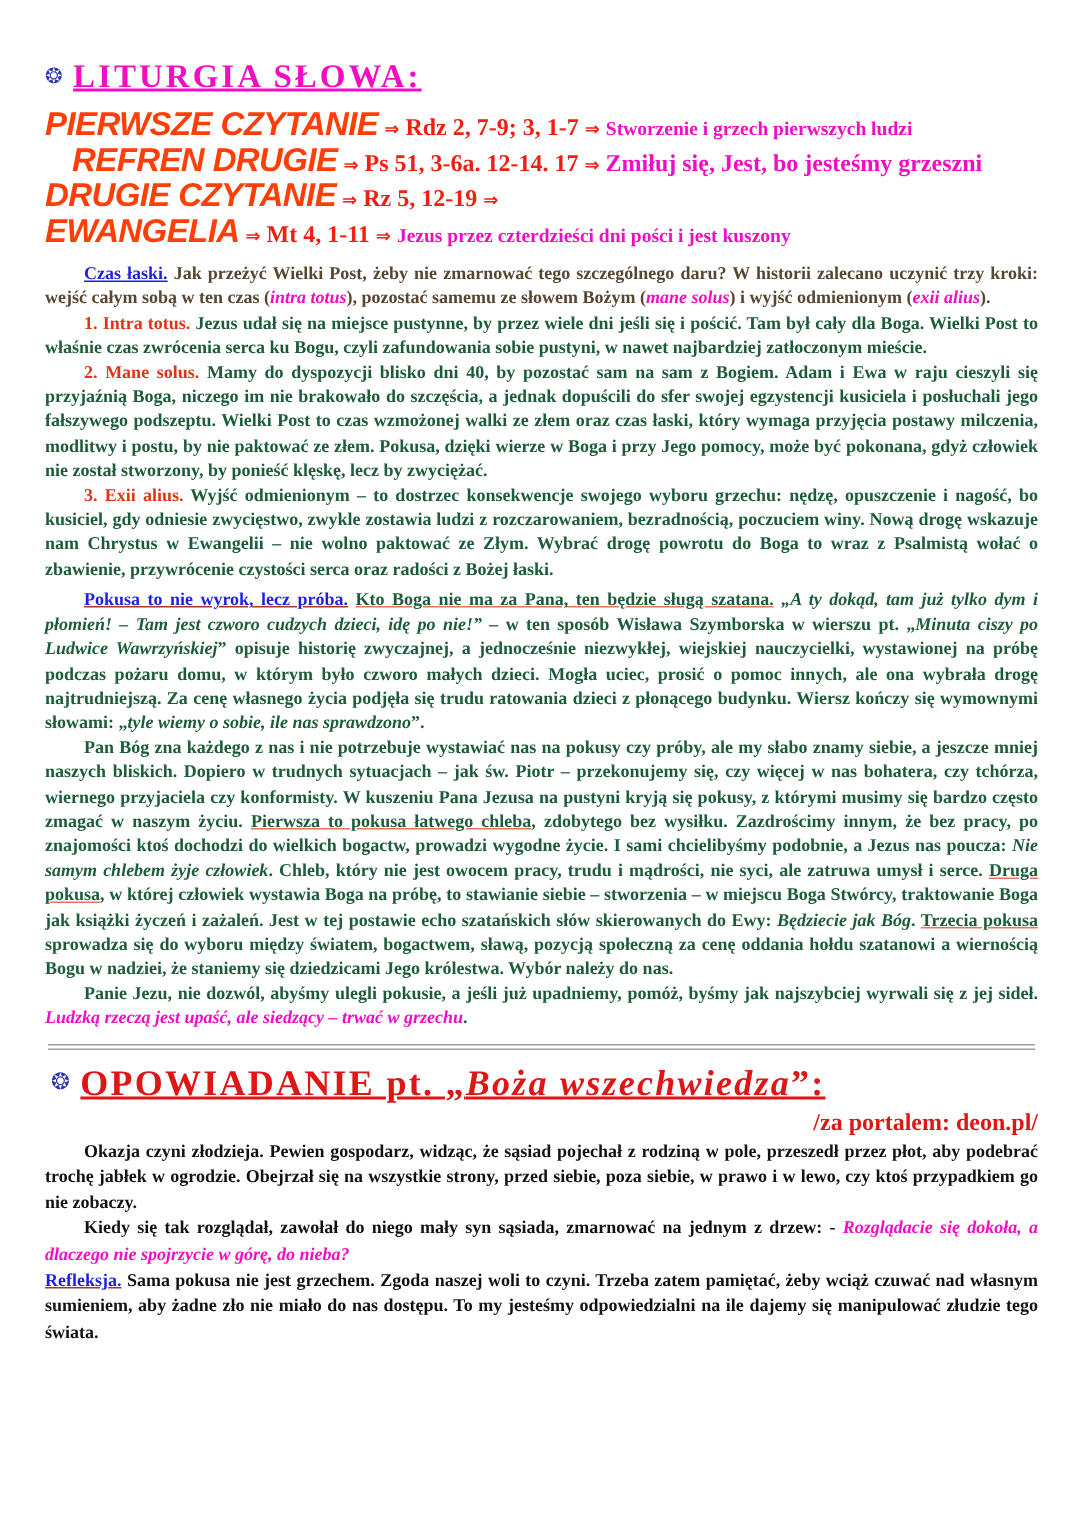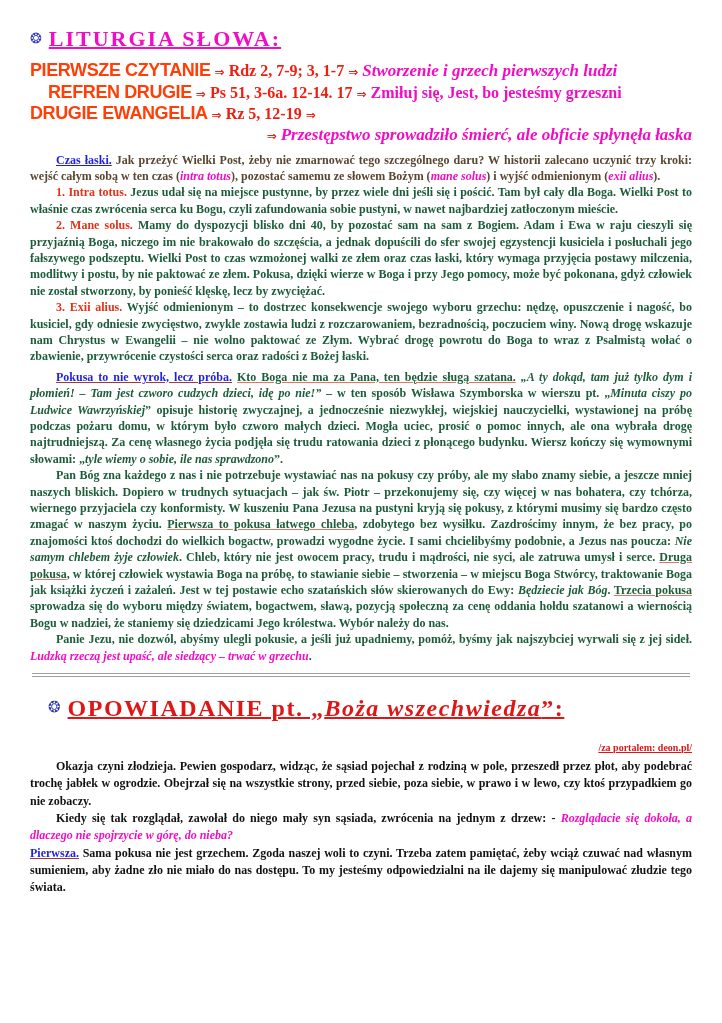--- a/index.html
+++ b/index.html
@@ -9,77 +9,77 @@
     --ornament-blue:#2c35b2; --underline-orange:#e5745f;
     --underline-maroon:#a33a2a; --divider-gray:#9e9e9e;
   }
   html,body{margin:0;padding:0;background:#ffffff;}
   .page{
     width:722px;height:1023px;box-sizing:border-box;
     padding:26px 30px 10px 30px;overflow:hidden;background:#fff;
     font-family:"Liberation Serif",serif;font-weight:bold;
   }
   
-  .h1{margin:0 0 9px 0;font-size:22px;letter-spacing:2px;color:var(--magenta,#f20dc4);}
+  .h1{margin:12px 0 9px 0;font-size:22px;letter-spacing:2px;color:var(--magenta,#f20dc4);}
   .h1 .h1-text{text-decoration:underline;text-decoration-thickness:2px;}
   .orn{
     color:var(--ornament-blue,#2c35b2);font-family:"DejaVu Sans",sans-serif;
     font-size:14px;margin-right:7px;vertical-align:3px;letter-spacing:0;
   }
   
   .readings{margin-bottom:7px;}
   .r-line{white-space:nowrap;line-height:19.5px;font-size:16px;}
   .r-indent{padding-left:18px;}
   .r-overflow{text-align:right;line-height:18px;}
   .r-label{
     font-family:"Liberation Sans",sans-serif;font-weight:700;
-    color:var(--label-orange,#ff3f07);font-size:18px;letter-spacing:-0.4px;
+    color:var(--label-orange,#ff3f07);font-size:22px;letter-spacing:-0.4px;font-style:italic;
   }
   .r-arrow{color:var(--scripture-red,#ef2011);font-family:"DejaVu Sans",sans-serif;font-size:12px;}
   .r-ref{color:var(--scripture-red,#ef2011);text-align:right;}
-  .r-desc-i{color:var(--magenta,#f20dc4);font-style:italic;font-size:17px;}
+  .r-desc-i{color:var(--magenta,#f20dc4);font-size:13px;}
   .r-desc-b{color:var(--magenta,#f20dc4);font-size:16px;}
   
   .bp{margin:0;text-align:justify;text-indent:26px;font-size:12px;line-height:16.4px;}
   .noindent{text-indent:0;}
   .sp-top{margin-top:4px;}
   .c-brown{color:var(--brown,#594631);}
   .c-green{color:var(--green,#1c5c39);}
   .c-black{color:var(--black,#121212);}
   .lead-blue{color:var(--blue,#1f1fe0);text-decoration:underline;text-decoration-color:var(--blue,#1f1fe0);}
   .lead-blue.u-maroon{text-decoration-color:var(--underline-maroon,#a33a2a);}
   .lead-red{color:var(--lead-red,#e03319);}
   .lat{color:var(--magenta,#f20dc4);font-style:italic;}
   .it{font-style:italic;}
   .u-or{text-decoration:underline;text-decoration-color:var(--underline-orange,#e5745f);}
   .mag-it{color:var(--magenta,#f20dc4);font-style:italic;}
   
   .divider{border:0;border-top:4px double var(--divider-gray,#9e9e9e);margin:9px 2px 10px 2px;}
   
-  .h2{margin:18px;font-size:24px;letter-spacing:1.5px;color:var(--heading-red,#df1616);}
+  .h2{margin:4px;font-size:24px;letter-spacing:1.5px;color:var(--heading-red,#df1616);}
   .h2 .h2-text{text-decoration:underline;text-decoration-thickness:2px;}
   .h2 .orn{font-size:15px;vertical-align:4px;}
   .credit{
     text-align:right;color:var(--heading-red,#df1616);
-    font-size:10px;line-height:15px;margin:1px 0 3px 0;text-decoration:underline;
+    font-size:16px;line-height:15px;margin:1px 0 3px 0;
   }
   .story .bp{line-height:17.3px;}
 </style>
 </head>
 <body>
 
 <div class="page">
 
   <h1 class="h1"><span class="orn">❂</span><span class="h1-text">LITURGIA SŁOWA:</span></h1>
 
   <div class="readings">
     <div class="r-line"><span class="r-label">PIERWSZE CZYTANIE</span> <span class="r-arrow">⇒</span> <span class="r-ref">Rdz 2, 7-9; 3, 1-7</span> <span class="r-arrow">⇒</span> <span class="r-desc-i">Stworzenie i grzech pierwszych ludzi</span></div>
     <div class="r-line r-indent"><span class="r-label">REFREN DRUGIE</span> <span class="r-arrow">⇒</span> <span class="r-ref">Ps 51, 3-6a. 12-14. 17</span> <span class="r-arrow">⇒</span> <span class="r-desc-b">Zmiłuj się, Jest, bo jesteśmy grzeszni</span></div>
-    <div class="r-line"><span class="r-label">DRUGIE EWANGELIA</span> <span class="r-arrow">⇒</span> <span class="r-ref">Rz 5, 12-19</span> <span class="r-arrow">⇒</span></div>
-    <div class="r-line r-overflow"><span class="r-arrow">⇒</span> <span class="r-desc-i">Przestępstwo sprowadziło śmierć, ale obficie spłynęła łaska</span></div>
+    <div class="r-line"><span class="r-label">DRUGIE CZYTANIE</span> <span class="r-arrow">⇒</span> <span class="r-ref">Rz 5, 12-19</span> <span class="r-arrow">⇒</span></div>
+    <div class="r-line"><span class="r-label">EWANGELIA</span> <span class="r-arrow">⇒</span> <span class="r-ref">Mt 4, 1-11</span> <span class="r-arrow">⇒</span> <span class="r-desc-i">Jezus przez czterdzieści dni pości i jest kuszony</span></div>
   </div>
 
   <div class="body">
 
     <p class="bp c-brown"><span class="lead-blue">Czas łaski.</span><span> Jak przeżyć Wielki Post, żeby nie zmarnować tego szczególnego daru? W historii zalecano uczynić trzy kroki: wejść całym sobą w ten czas (</span><span class="lat">intra totus</span><span>), pozostać samemu ze słowem Bożym (</span><span class="lat">mane solus</span><span>) i wyjść odmienionym (</span><span class="lat">exii alius</span><span>).</span></p>
 
     <p class="bp c-green"><span class="lead-red">1. Intra totus.</span><span> Jezus udał się na miejsce pustynne, by przez wiele dni jeśli się i pościć. Tam był cały dla Boga. Wielki Post to właśnie czas zwrócenia serca ku Bogu, czyli zafundowania sobie pustyni, w nawet najbardziej zatłoczonym mieście.</span></p>
 
     <p class="bp c-green"><span class="lead-red">2. Mane solus.</span><span> Mamy do dyspozycji blisko dni 40, by pozostać sam na sam z Bogiem. Adam i Ewa w raju cieszyli się przyjaźnią Boga, niczego im nie brakowało do szczęścia, a jednak dopuścili do sfer swojej egzystencji kusiciela i posłuchali jego fałszywego podszeptu. Wielki Post to czas wzmożonej walki ze złem oraz czas łaski, który wymaga przyjęcia postawy milczenia, modlitwy i postu, by nie paktować ze złem. Pokusa, dzięki wierze w Boga i przy Jego pomocy, może być pokonana, gdyż człowiek nie został stworzony, by ponieść klęskę, lecz by zwyciężać.</span></p>
 
@@ -96,19 +96,19 @@
   <hr class="divider">
 
   <div class="story">
 
     <h2 class="h2"><span class="orn">❂</span><span class="h2-text"><span>OPOWIADANIE pt. „</span><span class="it">Boża wszechwiedza</span><span>”:</span></span></h2>
 
     <div class="credit">/za portalem: deon.pl/</div>
 
     <p class="bp c-black"><span>Okazja czyni złodzieja. Pewien gospodarz, widząc, że sąsiad pojechał z rodziną w pole, przeszedł przez płot, aby podebrać trochę jabłek w ogrodzie. Obejrzał się na wszystkie strony, przed siebie, poza siebie, w prawo i w lewo, czy ktoś przypadkiem go nie zobaczy.</span></p>
 
-    <p class="bp c-black"><span>Kiedy się tak rozglądał, zawołał do niego mały syn sąsiada, zwrócenia na jednym z drzew: - </span><span class="mag-it">Rozglądacie się dokoła, a dlaczego nie spojrzycie w górę, do nieba?</span></p>
+    <p class="bp c-black"><span>Kiedy się tak rozglądał, zawołał do niego mały syn sąsiada, zmarnować na jednym z drzew: - </span><span class="mag-it">Rozglądacie się dokoła, a dlaczego nie spojrzycie w górę, do nieba?</span></p>
 
-    <p class="bp c-black noindent"><span class="lead-blue u-maroon">Pierwsza.</span><span> Sama pokusa nie jest grzechem. Zgoda naszej woli to czyni. Trzeba zatem pamiętać, żeby wciąż czuwać nad własnym sumieniem, aby żadne zło nie miało do nas dostępu. To my jesteśmy odpowiedzialni na ile dajemy się manipulować złudzie tego świata.</span></p>
+    <p class="bp c-black noindent"><span class="lead-blue u-maroon">Refleksja.</span><span> Sama pokusa nie jest grzechem. Zgoda naszej woli to czyni. Trzeba zatem pamiętać, żeby wciąż czuwać nad własnym sumieniem, aby żadne zło nie miało do nas dostępu. To my jesteśmy odpowiedzialni na ile dajemy się manipulować złudzie tego świata.</span></p>
 
   </div>
 
 </div>
 
 </body></html>

